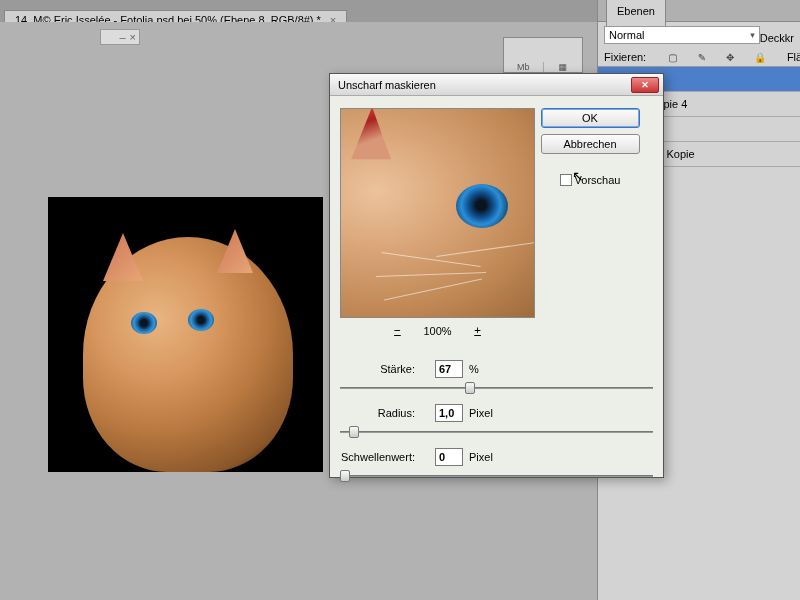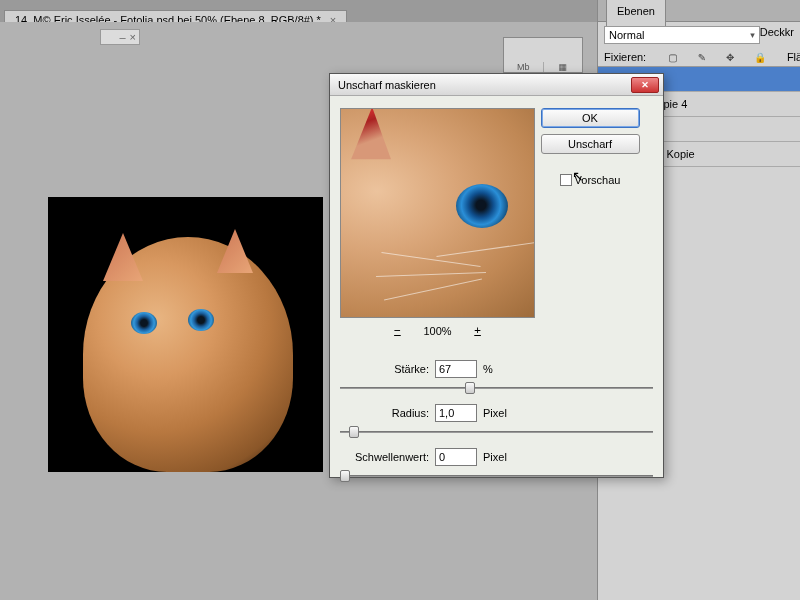--- a/index.html
+++ b/index.html
@@ -18,21 +18,21 @@
     .kitten::before { content: ""; position: absolute; top: -4px; left: 20px; width: 40px; height: 48px; background: linear-gradient(135deg, #cc7755, #e8a577); clip-path: polygon(50% 0%, 0% 100%, 100% 100%); }
     .kitten::after { content: ""; position: absolute; top: -8px; right: 40px; width: 36px; height: 44px; background: linear-gradient(135deg, #cc7755, #e8a577); clip-path: polygon(50% 0%, 0% 100%, 100% 100%); }
     .eye-l, .eye-r { position: absolute; width: 26px; height: 22px; background: radial-gradient(circle, #0a1520 20%, #1a5f9e 40%, #3498db 60%, #0e3a5a 90%); border-radius: 50%; }
     .eye-l { top: 75px; left: 48px; }
     .eye-r { top: 72px; left: 105px; }
     
     
     .sidebar { position: absolute; top: 0; right: 0; width: 203px; height: 600px; background: #d3d3d3; border-left: 1px solid #888; }
     .panel-tabs { background: #b0b0b0; height: 22px; display: flex; align-items: center; padding-left: 8px; border-bottom: 1px solid #888; }
     .panel-tab { background: #d3d3d3; padding: 15px 10px; border: 1px solid #888; border-bottom: none; }
-    .blend-row { display: flex; align-items: flex-start; padding: 4px 6px; }
+    .blend-row { display: flex; align-items: flex-end; padding: 4px 6px; }
     .blend-select { flex: 1; height: 18px; background: #fff; border: 1px solid #999; padding: 0 4px; display: flex; align-items: center; justify-content: space-between; }
     .blend-select::after { content: "▾"; font-size: 9px; color: #555; }
     .lock-row { display: flex; align-items: center; padding: 2px 6px; gap: 20px; border-bottom: 1px solid #999; }
     .lock-lbl { margin-right: 2px; }
     .lock-icon { width: 14px; height: 14px; display: inline-flex; align-items: center; justify-content: center; color: #444; font-size: 10px; }
     .layer-list { }
     .layer-item { display: flex; align-items: center; padding: 6px 8px; border-bottom: 1px solid #aaa; cursor: pointer; }
     .layer-item.selected { background: #4b7fc9; color: #fff; }
     
     
@@ -56,22 +56,22 @@
     .w1 { top: 150px; left: 40px; width: 100px; transform: rotate(8deg); }
     .w2 { top: 165px; left: 35px; width: 110px; transform: rotate(-2deg); }
     .w3 { top: 180px; left: 42px; width: 100px; transform: rotate(-12deg); }
     .w4 { top: 140px; left: 95px; width: 100px; transform: rotate(-8deg); }
     
     .zoom-row { display: flex; align-items: center; gap: 18px; margin-top: 6px; }
     .zoom-btn { width: 16px; height: 14px; text-align: center; cursor: pointer; font-family: monospace; text-decoration: underline; }
     
     .controls { width: 100%; padding: 4px 10px 0 10px; }
     .ctrl-row { display: flex; align-items: center; margin: 6px 0 2px 0; }
-    .ctrl-lbl { width: 95px; text-align: right; padding-right: 6px; }
-    .ctrl-input { width: 42px; height: 18px; background: #fff; border: 1px solid #7a7a7a; padding: 0 3px; }
+    .ctrl-lbl { width: 95px; text-align: right; padding-right: 20px; }
+    .ctrl-input { width: 28px; height: 18px; background: #fff; border: 1px solid #7a7a7a; padding: 0 3px; font-weight: bold; }
     .ctrl-unit { margin-left: 6px; }
     .slider { position: relative; height: 16px; margin: 0 0 8px 0; }
     .slider-track { position: absolute; top: 7px; left: 0; right: 0; height: 2px; background: #999; border-top: 1px solid #777; }
     .slider-thumb { position: absolute; top: 2px; width: 10px; height: 12px; background: linear-gradient(#fafafa, #ccc); border: 1px solid #777; border-radius: 2px; cursor: pointer; }
     
     .btn-col { display: flex; flex-direction: column; gap: 6px; align-items: center; width: 90px; }
     .dlg-btn { width: 99px; height: 20px; background: linear-gradient(#fdfdfd, #e1e1e1); border: 1px solid #8a8a8a; border-radius: 3px; cursor: pointer; }
     .dlg-btn.primary { border: 1px solid #3b72c4; box-shadow: 0 0 0 1px #7aa7e6 inset; }
     .check-row { display: flex; gap: 3px; margin-top: 14px; }
     .check-box { width: 12px; height: 12px; background: #fff; border: 1px solid #777; }
@@ -156,21 +156,21 @@
         <div class="preview-whisker w4"></div>
       </div>
       <div class="zoom-row">
         <span class="zoom-btn">−</span>
         <span>100%</span>
         <span class="zoom-btn">+</span>
       </div>
     </div>
     <div class="btn-col">
       <button class="dlg-btn primary">OK</button>
-      <button class="dlg-btn">Unscharf</button>
+      <button class="dlg-btn">Abbrechen</button>
       <div class="check-row">
         <div class="check-box"></div>
         <span>Vorschau</span>
       </div>
     </div>
   </div>
   <div class="controls">
     <div class="ctrl-row">
       <span class="ctrl-lbl">Stärke:</span>
       <input class="ctrl-input" value="67" style="">

